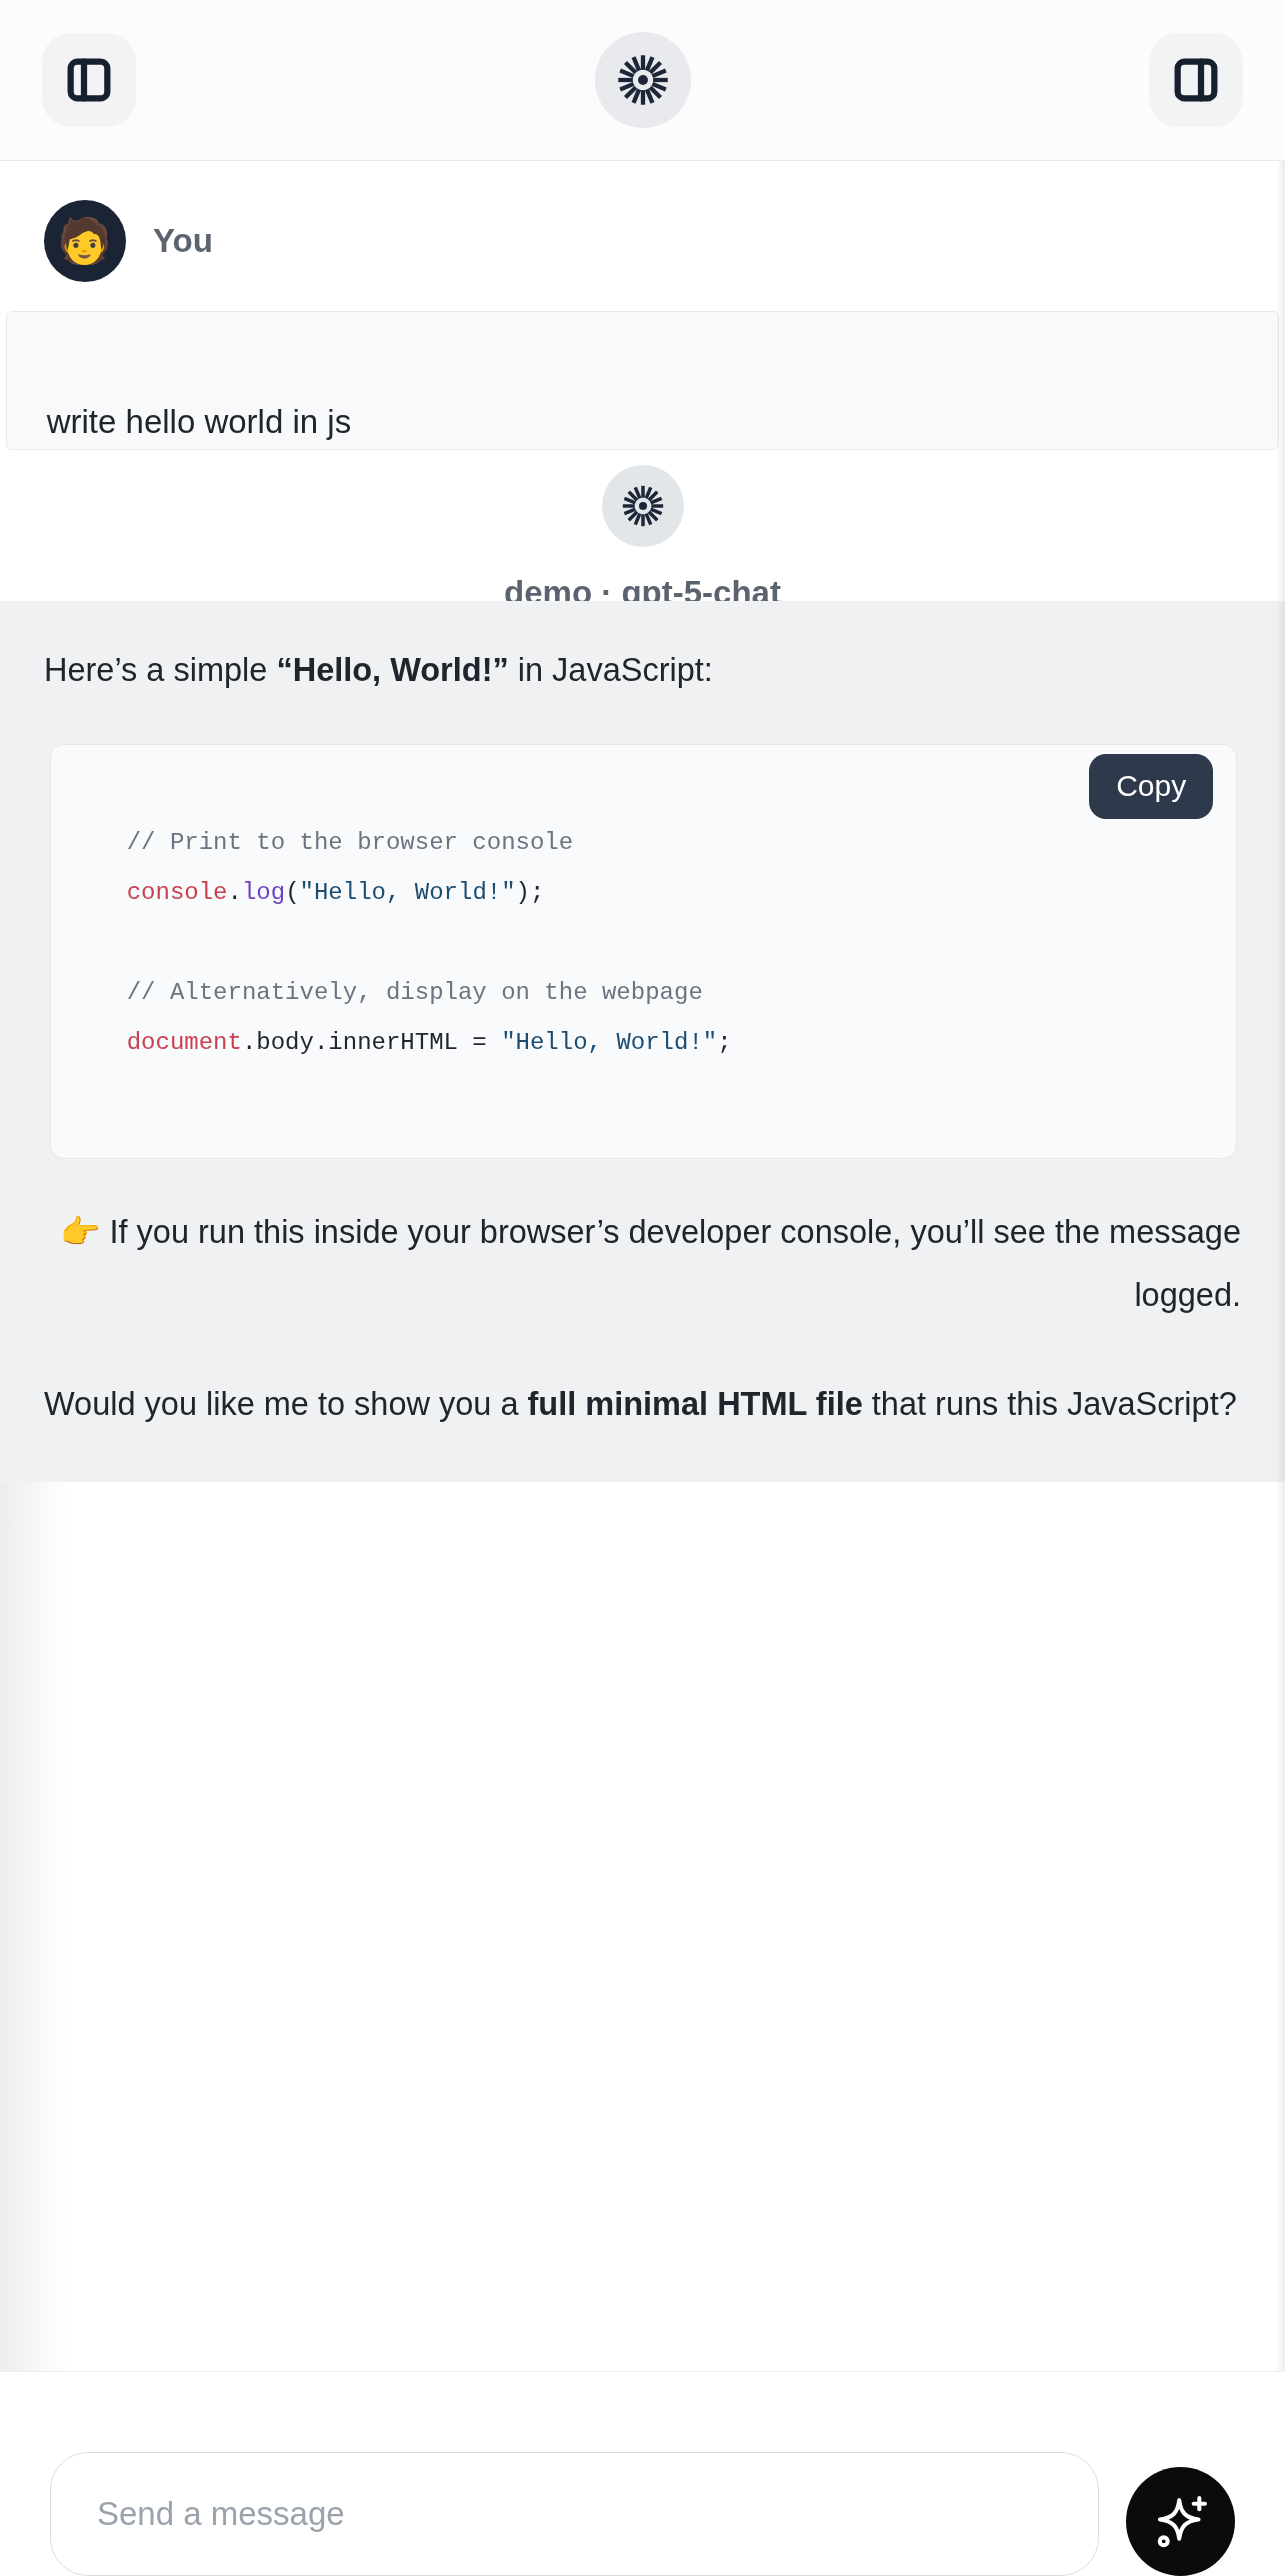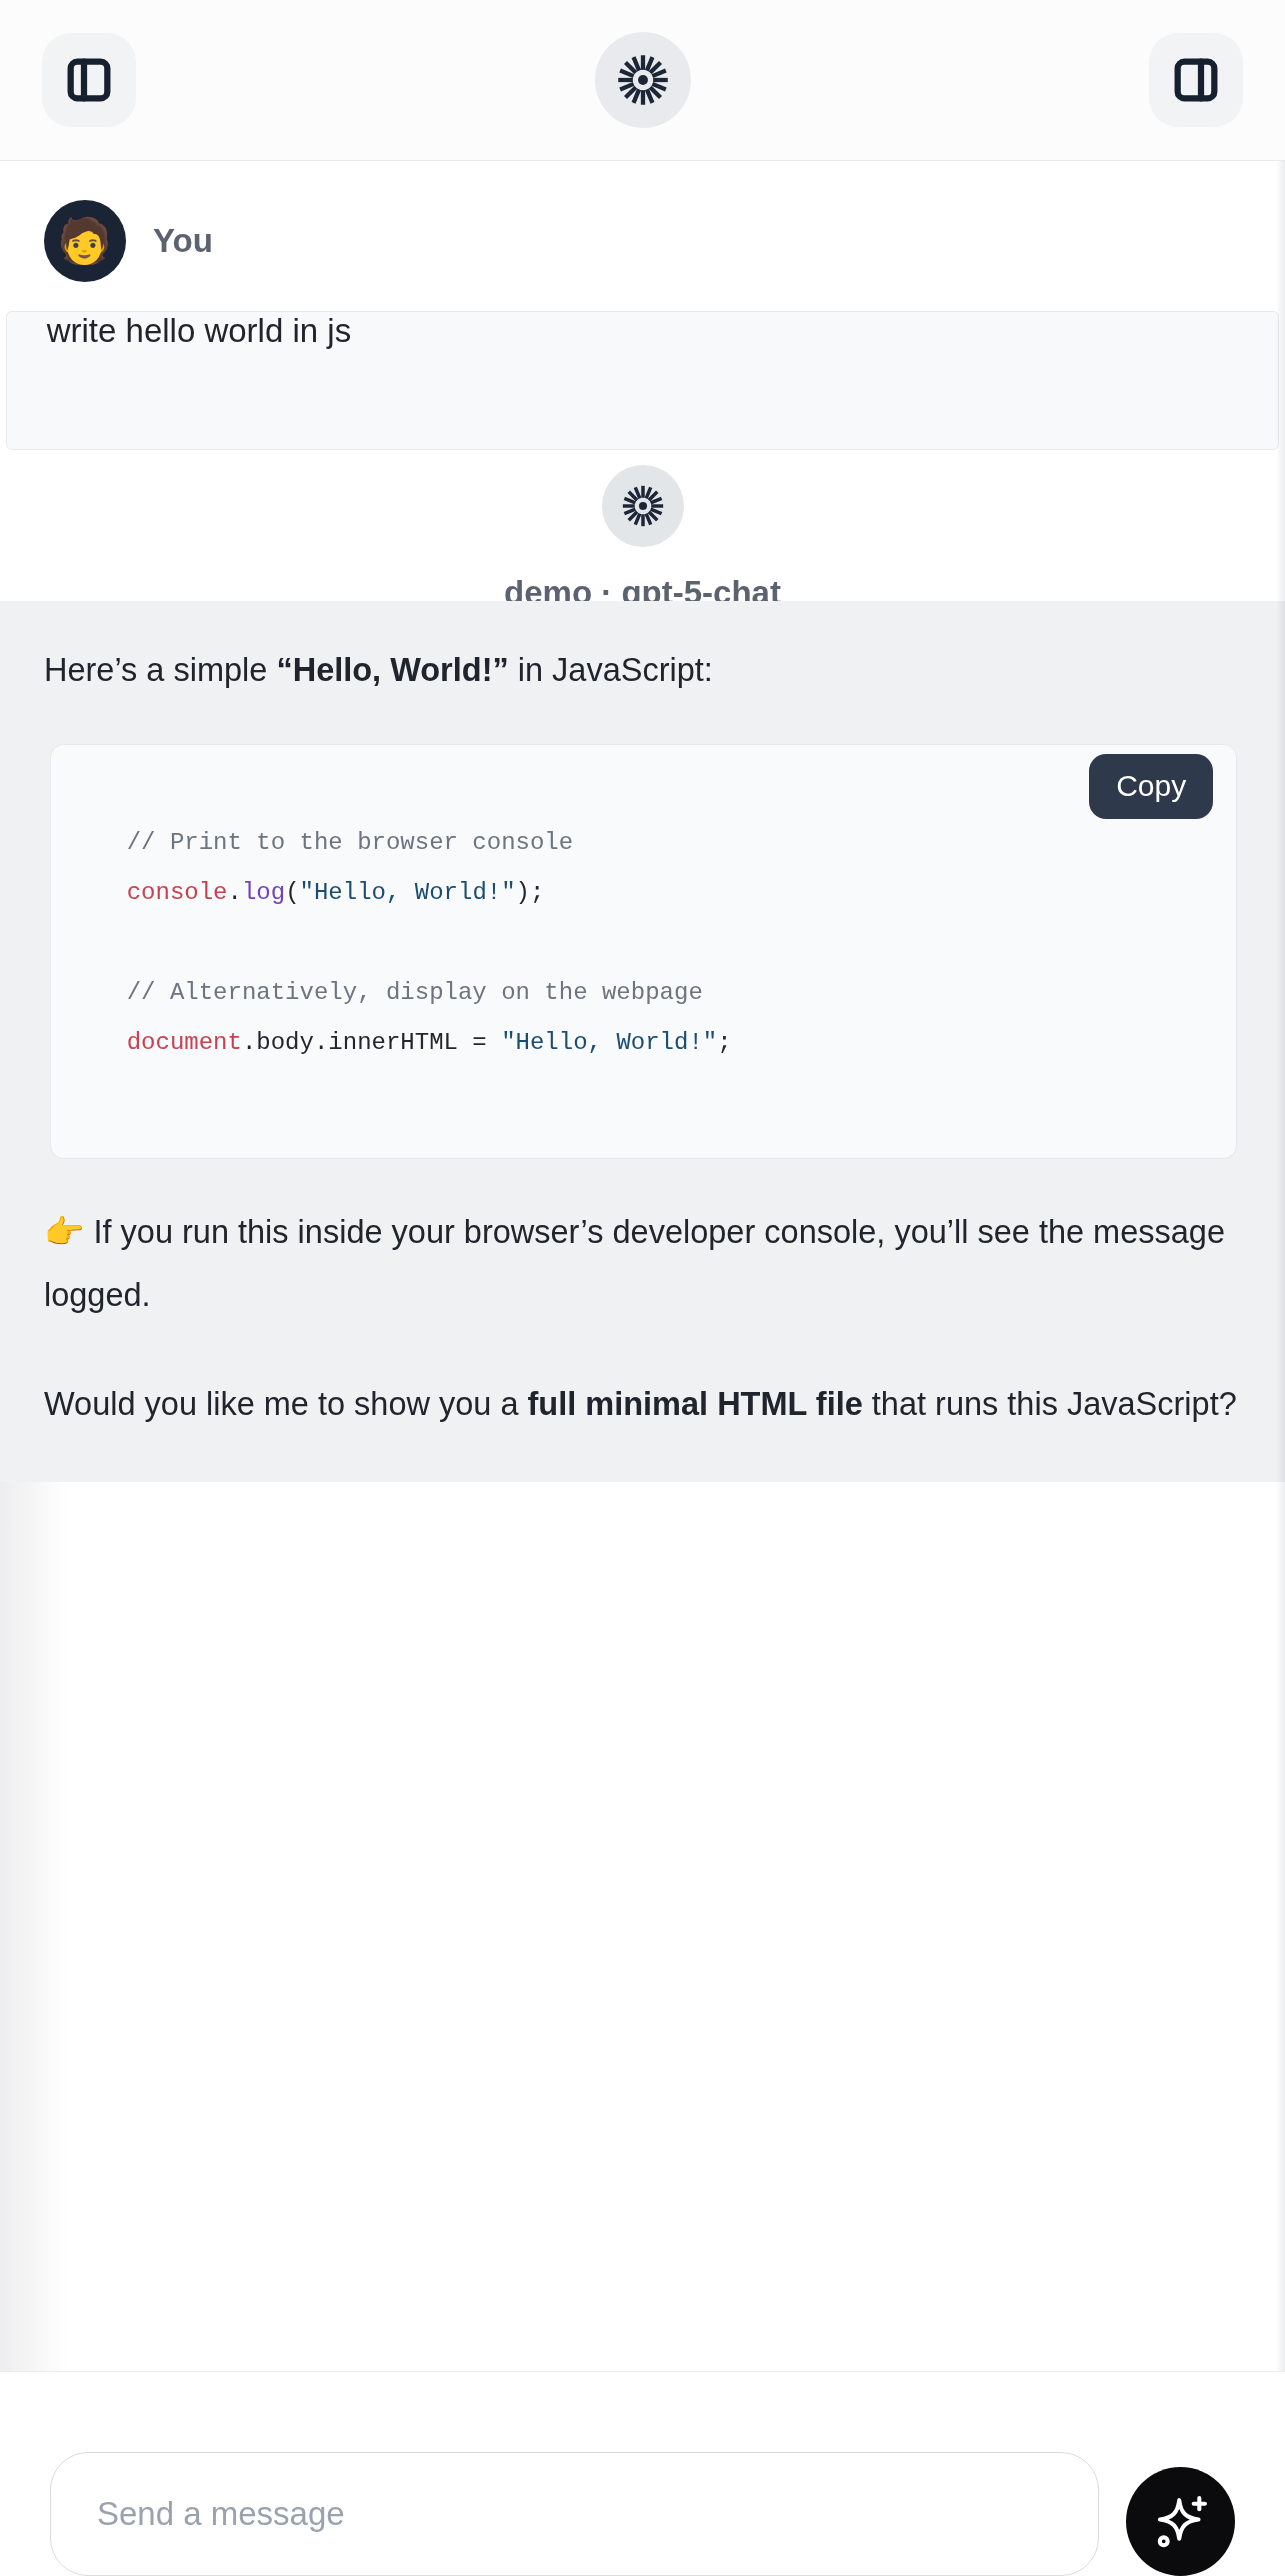--- a/index.html
+++ b/index.html
@@ -45,21 +45,21 @@
     display:flex; align-items:center; justify-content:center;
   }
   .avatar-user { background:#1b2435; font-size:44px; line-height:1; }
   .avatar-assistant { background:#e3e6e9; }
   .avatar-assistant svg { width:44px; height:44px; }
   .turn-name { font-size:33px; font-weight:700; color:#5c6370; }
 
   .user-bubble {
     margin:0 5.7px; height:139px; background:#f8f9fa;
     border:1.9px solid #e7e9ec; border-radius:5.7px;
-    display:flex; align-items:flex-start; padding:0 40px;
+    display:flex; align-items:flex-end; padding:8px 40px;
     font-size:33px; color:#20252d;
   }
 
   .assistant-body {
     background:#f0f1f3; padding:38px 44px 46px;
   }
   .msg { font-size:32.5px; line-height:63px; color:#20252d; }
   .msg strong { font-weight:700;margin-top:24px; }
 
   .code-card {
@@ -76,21 +76,21 @@
   .tok-red     { color:#c9404f; }
   .tok-purple  { color:#6f42c1; }
   .tok-string  { color:#1b4d73; }
   .copy-btn {
     position:absolute; top:9px; right:23px;
     background:#2e3a4c; color:#ffffff; border:none; cursor:pointer;
     font-family:"Liberation Sans", sans-serif;
     font-size:30px; padding:15.3px 27px; border-radius:17px;
   }
 
-  .notes { margin-top:42px; }
+  .notes { margin-top:42px;text-align:right; }
   .question { margin-top:46px; }
 
   .chat-empty {
     flex:1 1 auto;
     background:linear-gradient(to right, #ededef 0px, #ffffff 67px);
   }
 
   
   .composer {
     flex:0 0 205px; height:205px; background:#ffffff;

